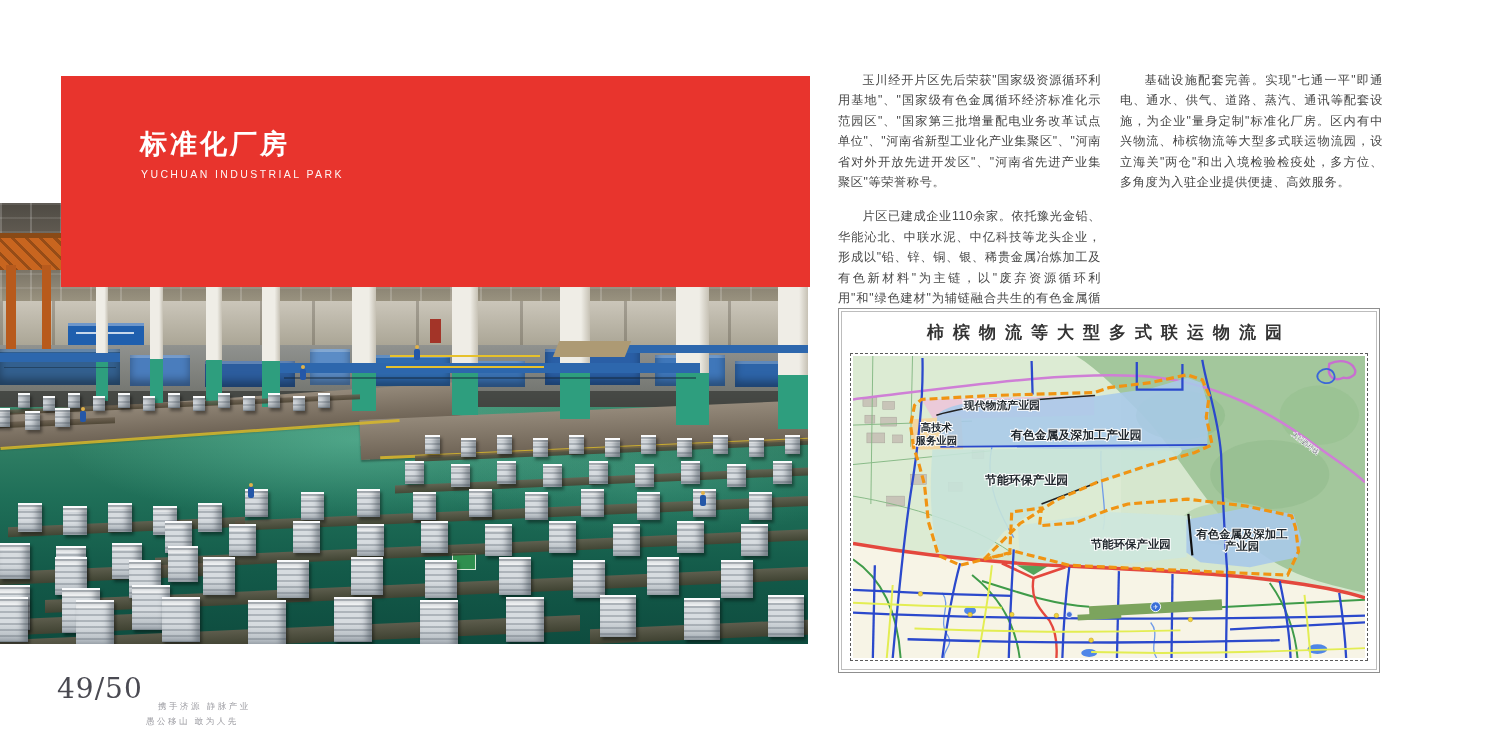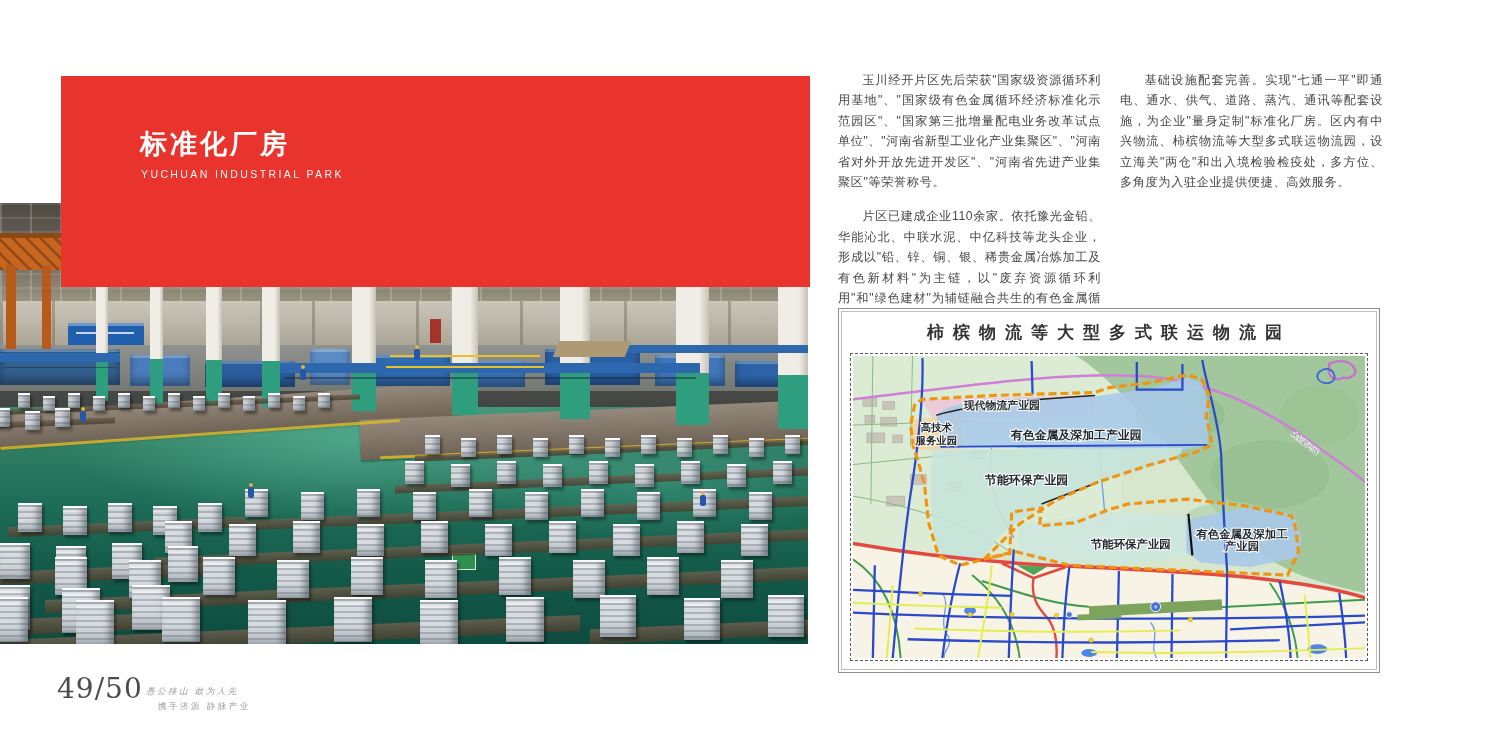--- a/index.html
+++ b/index.html
@@ -55,21 +55,21 @@
   .banner{position:absolute;left:61px;top:76px;width:749px;height:211px;background:#e8342d;color:#fff;}
   .banner h1{margin:0;position:absolute;left:79px;top:50px;font-size:27px;letter-spacing:3px;font-weight:bold;}
   .banner .sub{position:absolute;left:80px;top:92px;font-size:10.5px;letter-spacing:2.4px;opacity:.95;}
   .banner .body{position:absolute;left:66px;top:124px;width:466px;font-size:11.5px;line-height:27px;
       text-indent:2em;text-align:justify;color:#ffffff;}
 
   
   .pageno{position:absolute;left:57px;top:672px;font-family:"DejaVu Serif","Liberation Serif",serif;
       font-size:28px;color:#4a4a52;letter-spacing:1px;}
   .slogan{position:absolute;left:146px;color:#9a9aa0;font-size:8.5px;letter-spacing:2.5px;}
-  .slogan.s1{top:686px;font-style:italic;}
+  .slogan.s1{top:716px;}
   .slogan.s2{top:701px;left:158px;}
 
   
   .col{position:absolute;top:70px;width:263px;font-size:12.2px;line-height:20.4px;color:#474747;
       text-align:justify;letter-spacing:.6px;}
   .col p{margin:0 0 14px 0;}
   .col p.ind{text-indent:2em;}
   .col1{left:838px;}
   .col2{left:1120px;}
 

